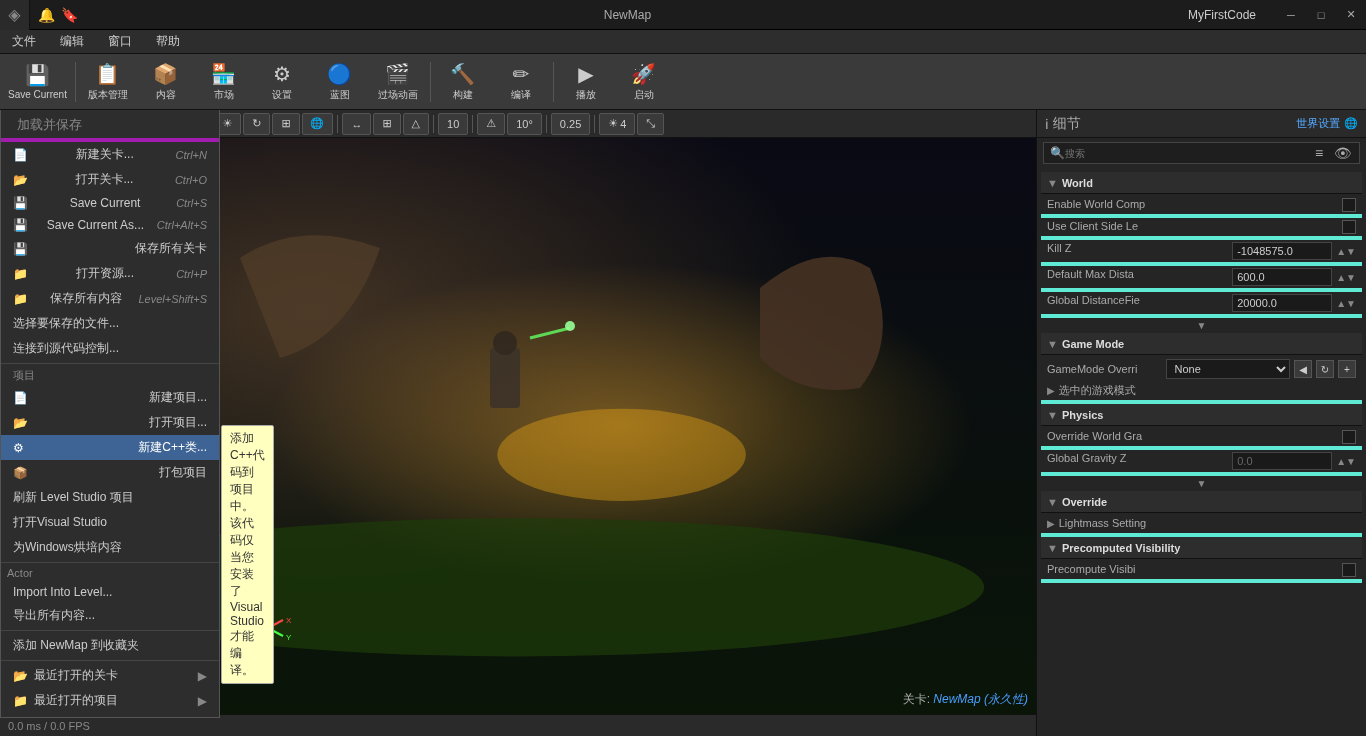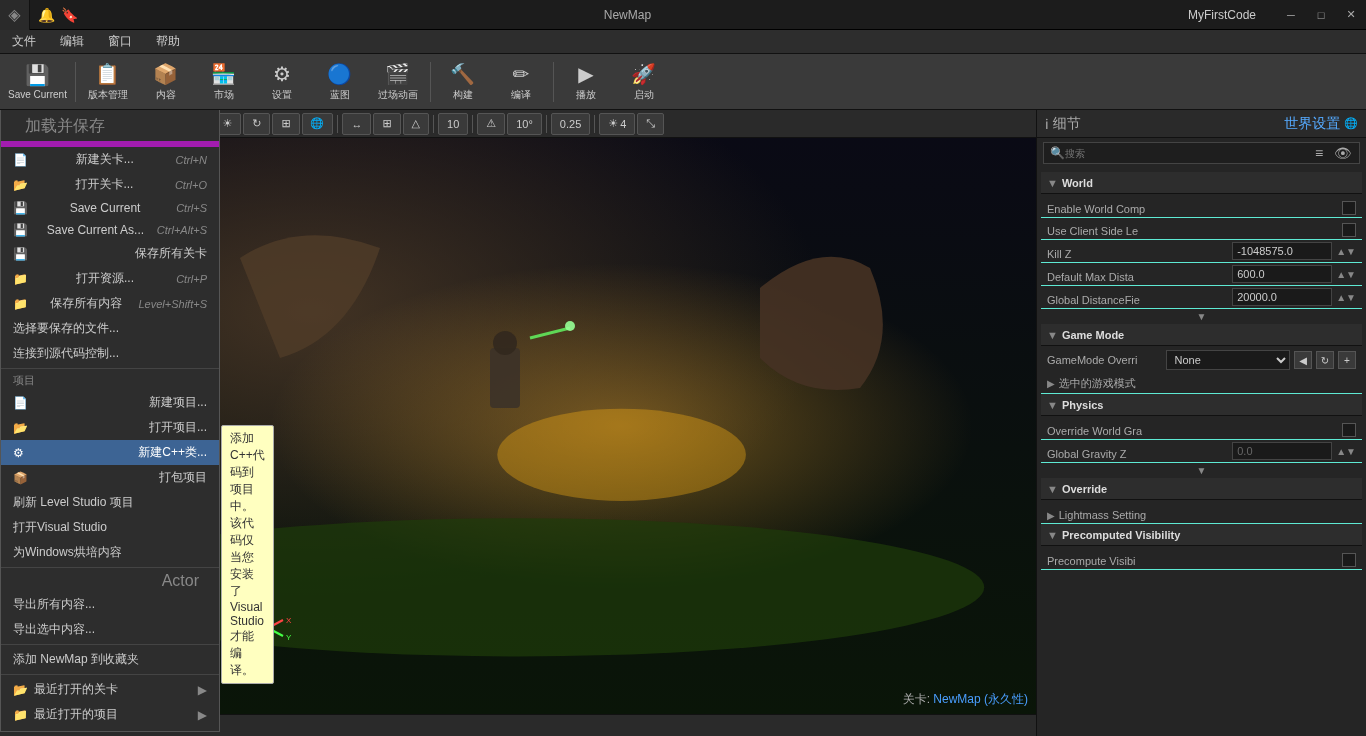--- a/index.html
+++ b/index.html
@@ -148,21 +148,21 @@
         radial-gradient(ellipse at 30% 30%, rgba(80,60,40,0.8) 0%, transparent 50%),
         linear-gradient(180deg, #0a0a15 0%, #0a1508 100%);
     }
 
     
     #map-watermark {
       position: absolute;
       bottom: 6px; right: 8px;
       font-size: 12px; color: #aaa;
     }
-    #map-watermark a { color: #4a9eff; text-decoration: none; }
+    #map-watermark a { color: #4a9eff; text-decoration: none; font-style: italic; }
 
     
     #right-panel {
       width: 330px;
       background: #252525;
       border-left: 1px solid #111;
       display: flex; flex-direction: column;
     }
     #panel-header {
       height: 28px;
@@ -205,23 +205,23 @@
       display: flex; align-items: center;
       background: #2d2d2d; height: 22px;
       padding: 0 6px; cursor: pointer;
       border-bottom: 1px solid #111;
       font-size: 11px; font-weight: bold; color: #ddd;
       margin-bottom: 2px;
     }
     .section-header .arrow { margin-right: 4px; color: #888; }
 
     .prop-row {
-      display: flex; align-items: flex-end;
+      display: flex; align-items: flex-start;
       padding: 2px 6px; min-height: 22px;
-      border-bottom: 1px solid #5eead4;
+      border-bottom: 4px solid #5eead4;
     }
     .prop-label {
       flex: 1; font-size: 11px; color: #aaa;
       white-space: nowrap; overflow: hidden; text-overflow: ellipsis;
     }
     .prop-value {
       display: flex; align-items: center; gap: 2px;
     }
     .prop-input {
       background: #1a1a1a; border: 1px solid #444;
@@ -260,21 +260,21 @@
     #viewport-bottom {
       height: 22px;
       background: #2a2a2a;
       border-top: 1px solid #111;
       display: flex; align-items: center;
       padding: 0 8px; gap: 8px;
     }
     .vb-item { font-size: 11px; color: #888; }
 
     .panel-world-label {
-      color: #5af; font-size: 14px;
+      color: #5af; font-size: 11px;
       margin-left: 16px;
       text-align: right;
     }
 
     select { cursor: pointer; }
 
     .dd-tooltip {
       position: absolute;
       left: 220px;
       top: 315px;
@@ -360,21 +360,21 @@
   </div>
   <div class="toolbar-btn">
     <span class="icon">🚀</span>
     <span>启动</span>
   </div>
 </div>
 
 <div id="main-layout">
 
   <div id="dropdown-menu">
-    <div style="padding:2px 24px 4px; font-size:16px; color:#888; border-bottom:6px solid #a21caf;">
+    <div style="padding:2px 16px 4px; font-size:13px; color:#888; border-bottom:4px solid #a21caf;">
       <span>加载并保存</span>
     </div>
 
     <div class="dd-item">
       <span style="margin-right:6px;">📄</span>
       <span>新建关卡...</span>
       <span class="shortcut">Ctrl+N</span>
     </div>
     <div class="dd-item">
       <span style="margin-right:6px;">📂</span>
@@ -435,27 +435,27 @@
       <span>刷新 Level Studio 项目</span>
     </div>
     <div class="dd-item">
       <span>打开Visual Studio</span>
     </div>
     <div class="dd-item">
       <span>为Windows烘培内容</span>
     </div>
 
     <div class="dd-divider"></div>
-    <div style="padding:2px 20px; font-size:16px; color:#888;text-align:right;">Actor</div>
-
+    <div style="padding:2px 6px; font-size:11px; color:#888;">Actor</div>
+
+    <div class="dd-item">
+      <span>Import Into Level...</span>
+    </div>
     <div class="dd-item">
       <span>导出所有内容...</span>
-    </div>
-    <div class="dd-item">
-      <span>导出选中内容...</span>
     </div>
 
     <div class="dd-divider"></div>
 
     <div class="dd-item">
       <span>添加 NewMap 到收藏夹</span>
     </div>
 
     <div class="dd-divider"></div>
 

